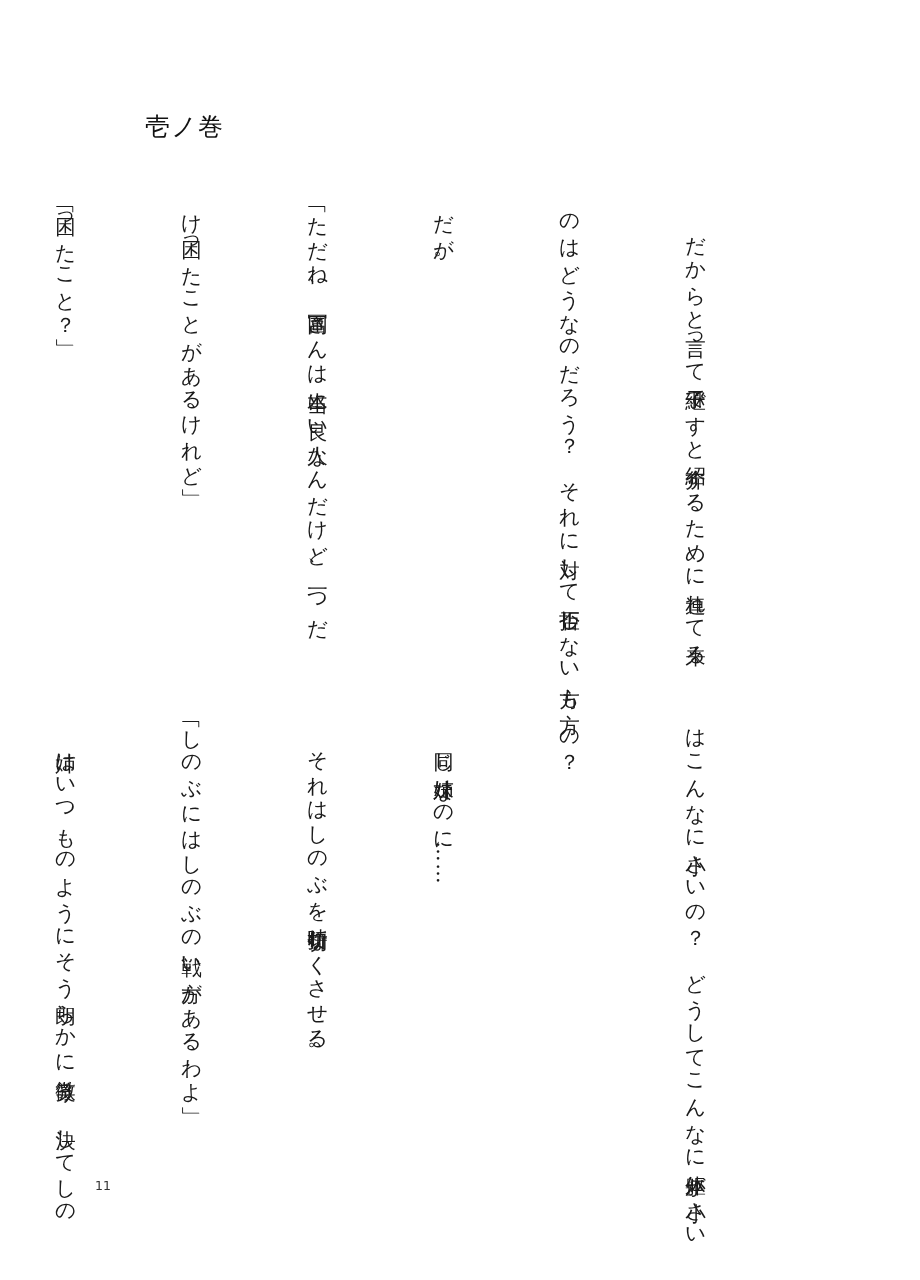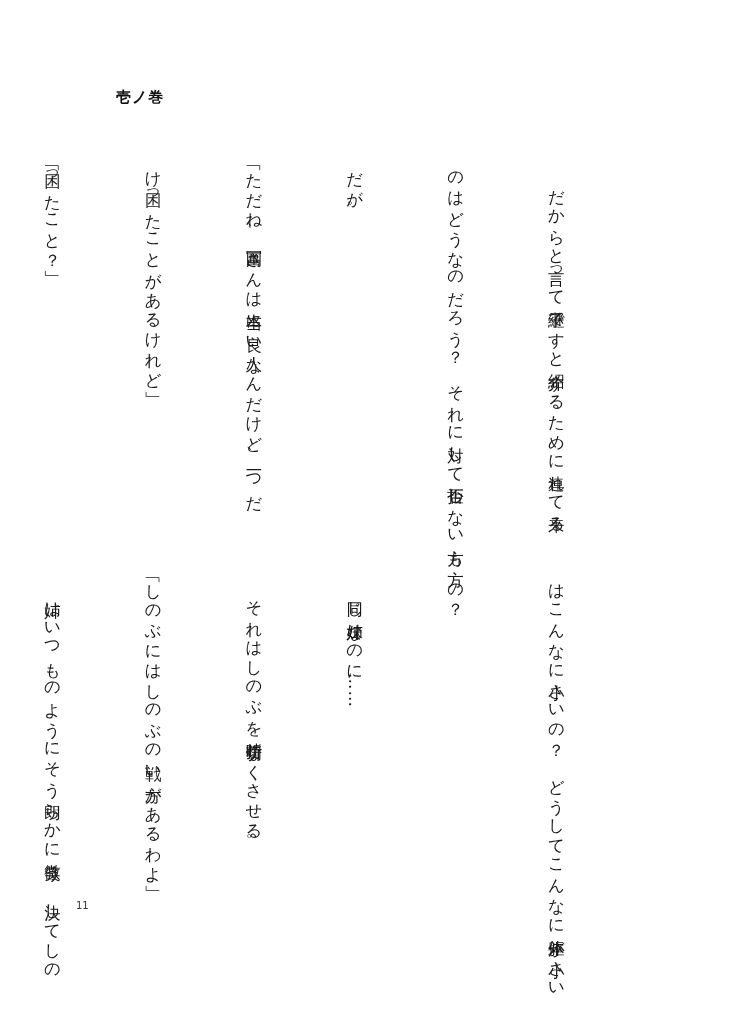--- a/index.html
+++ b/index.html
@@ -1,22 +1,22 @@
 <!DOCTYPE html>
 <html><head>
 <meta charset="utf-8">
 <style>
   html, body { margin: 0; padding: 0; background: #ffffff; }
   body { width: 736px; height: 1024px; position: relative; overflow: hidden; font-family: "DejaVu Serif", "Liberation Serif", serif; color: #1a1a1a; }
-  .chapter-title { position: absolute; left: 116px; top: 88px; font-family: "DejaVu Sans", "Liberation Sans", sans-serif; font-weight: bold; font-size: 15px; letter-spacing: 1px; color: #111; }
+  .chapter-title { position: absolute; left: 116px; top: 88px; font-family: "DejaVu Sans", "Liberation Sans", sans-serif; font-weight: normal; font-size: 20px; letter-spacing: 1px; color: #111; }
   .block { position: absolute; writing-mode: vertical-rl; -webkit-writing-mode: vertical-rl; font-size: 16.4px; line-height: 33.6px; letter-spacing: 1.2px; white-space: pre; }
   .block-top { right: 96px; top: 160px; height: 360px; width: 520px; }
   .block-bottom { right: 96px; top: 572px; height: 370px; width: 520px; }
   .col { display: block; }
-  .page-number { position: absolute; left: 76px; top: 900px; font-family: "DejaVu Sans", "Liberation Sans", sans-serif; font-size: 10px; color: #333; }
+  .page-number { position: absolute; left: 76px; top: 944px; font-family: "DejaVu Sans", "Liberation Sans", sans-serif; font-size: 10px; color: #333; }
 </style>
 </head>
 <body>
 
 <div class="chapter-title">壱ノ巻</div>
 
 <div class="block block-top">
   <span class="col">　だからと言って継子ですと紹介するために連れて来る</span>
   <span class="col">のはどうなのだろう？　それに対して拒否しない方も方</span>
   <span class="col">だが。</span>

